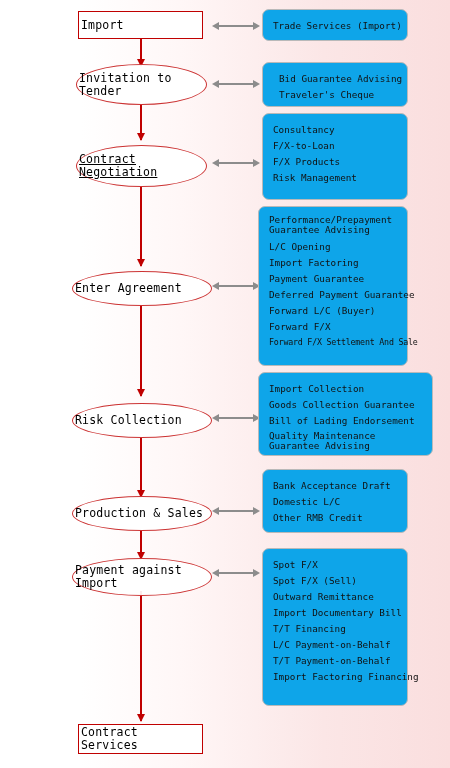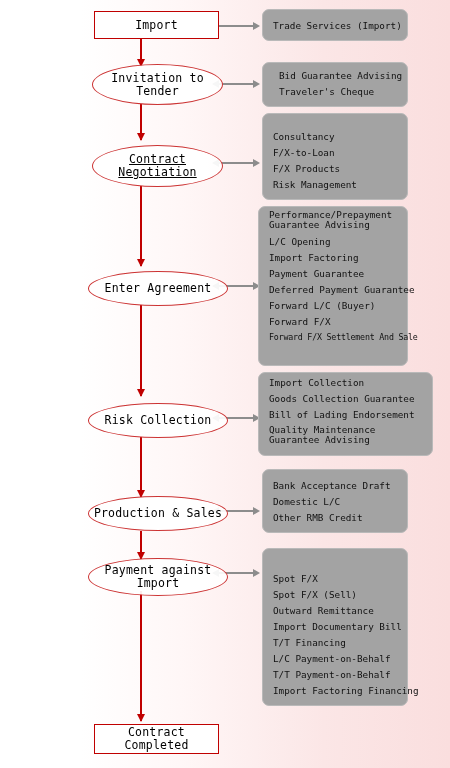--- a/index.html
+++ b/index.html
@@ -19,28 +19,27 @@
     height: 768px;
   }
 
   
   .node {
     position: absolute;
     box-sizing: border-box;
     display: flex;
     align-items: center;
     justify-content: center;
-    text-align: center;
+    text-align: left;
     color: #000000;
     font-family: "DejaVu Sans Mono", monospace;
     font-size: 11.5px;
     line-height: 13px;
     letter-spacing: 0.2px;
     z-index: 3;
-    margin-left: 16px;
   }
   .node.rect {
     border: 1.6px solid #c00000;
     background: #ffffff;
   }
   .node.ellipse {
     border: 1.4px solid #cc3333;
     border-radius: 50%;
     background: rgba(255,255,255,0.92);
   }
@@ -49,25 +48,25 @@
     width: 100%;
     padding: 0 2px;
   }
 
   
   .svcbox {
     position: absolute;
     box-sizing: border-box;
     border: 1px solid #b9b9b9;
     border-radius: 7px;
-    background: #a3a3a3;
+    background: #0ea5e9;
     padding: 7px 8px 7px 10px;
     display: flex;
     flex-direction: column;
-    justify-content: flex-end;
+    justify-content: flex-start;
     z-index: 3;
   }
   .svcbox .svcitem {
     font-family: "DejaVu Sans Mono", monospace;
     font-size: 9.3px;
     line-height: 11px;
     color: #111111;
     white-space: nowrap;
     margin: 2.5px 0;
   }
@@ -211,21 +210,21 @@
   </div>
 
   <div class="node ellipse" style="left:72px; top:558px; width:140px; height:38px;">
     <span class="nlabel">
       <span>Payment against</span><br>
       <span>Import</span>
     </span>
   </div>
 
   <div class="node rect" style="left:78px; top:724px; width:125px; height:30px;">
-    <span class="nlabel">Contract Completed</span>
+    <span class="nlabel">Contract Services</span>
   </div>
 
   <div class="svcbox" style="left:262px; top:9px; width:146px; height:32px;">
     <div class="svcitem">Trade Services (Import)</div>
   </div>
 
   <div class="svcbox" style="left:262px; top:62px; width:146px; height:45px;padding-left:16px;">
     <div class="svcitem">Bid Guarantee Advising</div>
     <div class="svcitem">Traveler's Cheque</div>
   </div>

